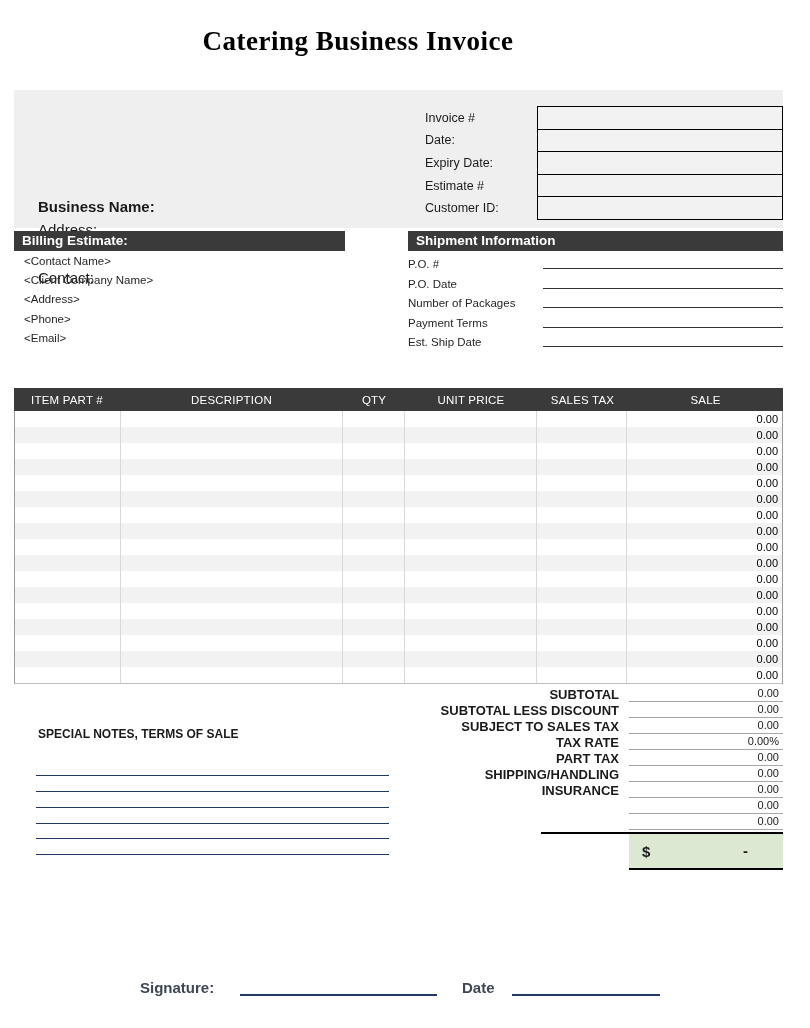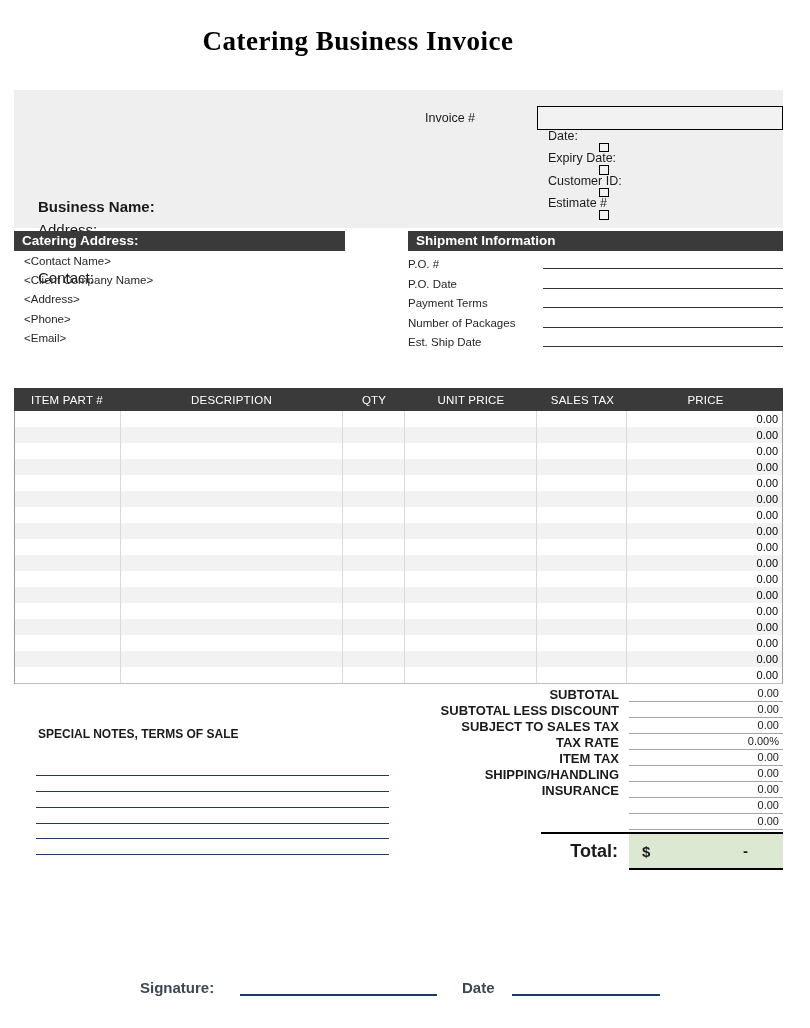--- a/index.html
+++ b/index.html
@@ -11,21 +11,21 @@
            font-size: 27px; letter-spacing: .5px; color: #000; }
 
   
   .info-panel { position: absolute; left: 14px; top: 90px; width: 769px; height: 138px; background: #efefef; }
   .biz-name  { position: absolute; left: 24px; top: 108px; font-size: 15px; font-weight: 700; }
   .biz-addr  { position: absolute; left: 24px; top: 131px; font-size: 15px; }
   .biz-contact { position: absolute; left: 24px; top: 179px; font-size: 15px; }
 
   .meta { position: absolute; left: 425px; top: 106px; width: 358px; }
   .meta-row { display: flex; align-items: center; height: 23.6px; }
-  .meta-row + .meta-row { margin-top: -1px; flex-direction: column; }
+  .meta-row + .meta-row { margin-top: -1px; }
   .meta-label { width: 112px; font-size: 12.5px; color: #1a1a1a; }
   .meta-box { flex: 1; height: 100%; border: 1px solid #000; background: #f2f2f2; font-size: 12px; padding: 2px 4px; }
 
   
   .section-bar { position: absolute; height: 20px; background: #3a3a3a; color: #fff;
                  font-weight: 700; font-size: 13.5px; line-height: 20px; padding-left: 8px; }
   .billing-bar { left: 14px; top: 231px; width: 331px; }
   .ship-bar    { left: 408px; top: 231px; width: 375px; }
 
   .billing-lines { position: absolute; left: 24px; top: 255px; width: 300px; }
@@ -101,31 +101,31 @@
         <div class="meta-label">Date:</div>
         <div class="meta-box"></div>
       </div>
 
       <div class="meta-row">
         <div class="meta-label">Expiry Date:</div>
         <div class="meta-box"></div>
       </div>
 
       <div class="meta-row">
+        <div class="meta-label">Estimate #</div>
+        <div class="meta-box"></div>
+      </div>
+
+      <div class="meta-row">
         <div class="meta-label">Customer ID:</div>
         <div class="meta-box"></div>
       </div>
-
-      <div class="meta-row">
-        <div class="meta-label">Estimate #</div>
-        <div class="meta-box"></div>
-      </div>
-    </div>
-
-  <div class="section-bar billing-bar">Catering Address:</div>
+    </div>
+
+  <div class="section-bar billing-bar">Billing Estimate:</div>
   <div class="billing-lines">
 
       <div class="billing-line">&lt;Contact Name&gt;</div>
 
       <div class="billing-line">&lt;Client Company Name&gt;</div>
 
       <div class="billing-line">&lt;Address&gt;</div>
 
       <div class="billing-line">&lt;Phone&gt;</div>
 
@@ -140,43 +140,43 @@
         <div class="ship-line"></div>
       </div>
 
       <div class="ship-row">
         <div class="ship-label">P.O. Date</div>
         <div class="ship-line"></div>
       </div>
 
 
       <div class="ship-row">
+        <div class="ship-label">Number of Packages</div>
+        <div class="ship-line"></div>
+      </div>
+
+      <div class="ship-row">
         <div class="ship-label">Payment Terms</div>
-        <div class="ship-line"></div>
-      </div>
-
-      <div class="ship-row">
-        <div class="ship-label">Number of Packages</div>
         <div class="ship-line"></div>
       </div>
 
       <div class="ship-row">
         <div class="ship-label">Est. Ship Date</div>
         <div class="ship-line"></div>
       </div>
     </div>
 
   <div class="items-table">
     <div class="items-header">
       <div class="hc c0">ITEM PART #</div>
       <div class="hc c1">DESCRIPTION</div>
       <div class="hc c2">QTY</div>
       <div class="hc c3">UNIT PRICE</div>
       <div class="hc c4">SALES TAX</div>
-      <div class="hc c5">PRICE</div>
+      <div class="hc c5">SALE</div>
     </div>
     <div class="items-body">
 
         <div class="item-row">
           <div class="cell c0"></div>
           <div class="cell c1"></div>
           <div class="cell c2"></div>
           <div class="cell c3"></div>
           <div class="cell c4"></div>
           <div class="cell c5 total-cell">0.00</div>
@@ -344,21 +344,21 @@
         <div class="sum-label">SUBJECT TO SALES TAX</div>
         <div class="sum-value">0.00</div>
       </div>
 
       <div class="sum-row">
         <div class="sum-label">TAX RATE</div>
         <div class="sum-value">0.00%</div>
       </div>
 
       <div class="sum-row">
-        <div class="sum-label">ITEM TAX</div>
+        <div class="sum-label">PART TAX</div>
         <div class="sum-value">0.00</div>
       </div>
 
       <div class="sum-row">
         <div class="sum-label">SHIPPING/HANDLING</div>
         <div class="sum-value">0.00</div>
       </div>
 
       <div class="sum-row">
         <div class="sum-label">INSURANCE</div>
@@ -386,21 +386,20 @@
       <div class="note-line"></div>
 
       <div class="note-line"></div>
 
       <div class="note-line"></div>
 
       <div class="note-line"></div>
     </div>
 
   <div class="total-topline"></div>
-  <div class="total-label">Total:</div>
   <div class="total-box">
     <span class="currency">$</span>
     <span class="dash">-</span>
   </div>
 
   <div class="sig-label">Signature:</div>
   <div class="sig-line"></div>
   <div class="date-label">Date</div>
   <div class="date-line"></div>
 

